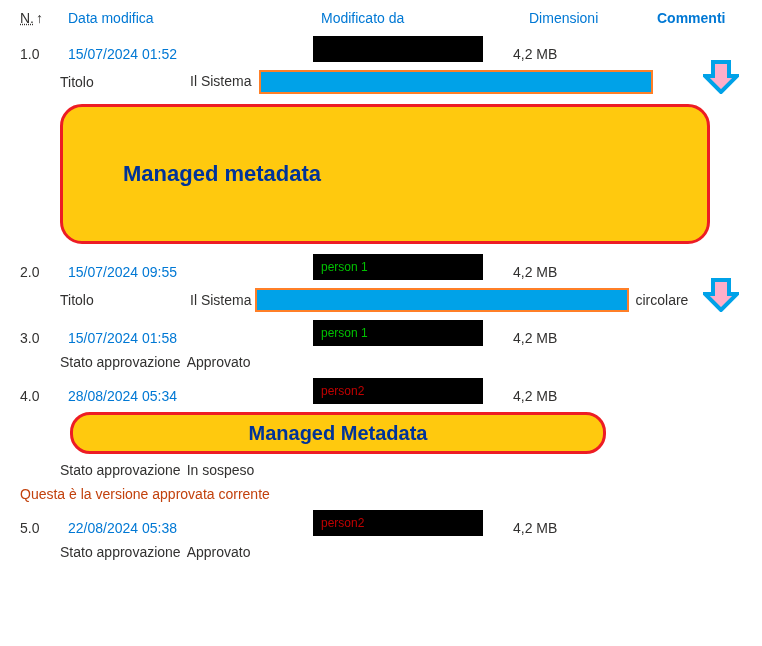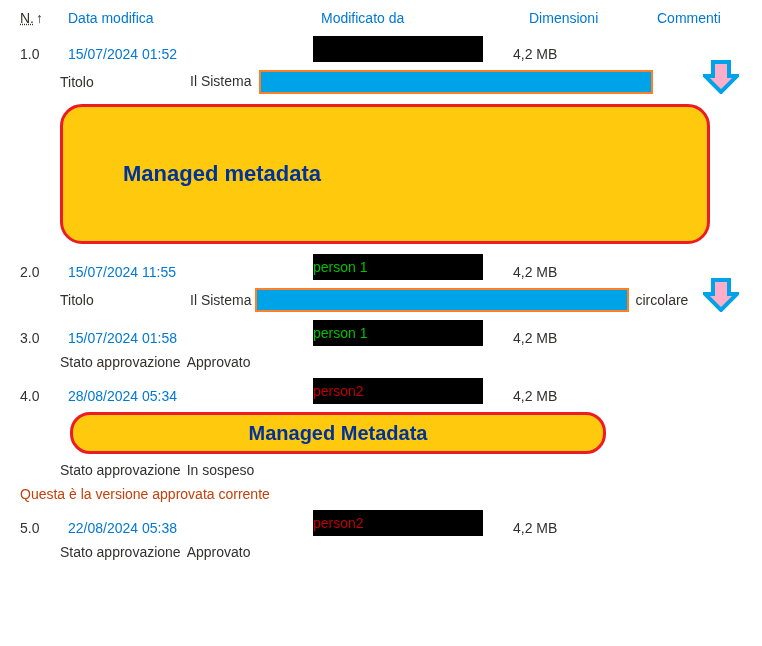--- a/index.html
+++ b/index.html
@@ -31,28 +31,28 @@
   .col-n { width: 40px; color: #323130; }
   .col-date { width: 245px; }
   .link { color: #0078d4; cursor: pointer; margin-left: 8px; }
   .col-mod { width: 200px; display: flex; align-items: center; }
   .redact-black {
     background: #000;
     display: inline-block;
     width: 170px;
     height: 26px;
     line-height: 26px;
-    font-size: 14px;
-    padding-left: 0;
+    font-size: 12px;
+    padding-left: 8px;
     box-sizing: border-box;
   }
   .green-text { color: #00c000; }
   .red-text { color: #c00000; }
   .col-size { width: 120px; }
-  .col-comments { flex: 1; position: relative; }
+  .col-comments { flex: 1; position: relative; font-weight: bold; }
   .detail-row {
     display: flex;
     padding: 4px 0 4px 40px;
     align-items: center;
   }
   .detail-label { width: 130px; }
   .detail-value { }
   .blue-bar {
     display: inline-block;
     height: 20px;
@@ -137,21 +137,21 @@
     <span>Il Sistema</span>
     <span class="blue-bar"></span>
   </div>
 </div>
 <div class="managed-box1">
   <span class="managed-text">Managed metadata</span>
 </div>
 
 <div class="row">
   <div class="col-n">2.0</div>
-  <div class="col-date link">15/07/2024 11:55</div>
+  <div class="col-date link">15/07/2024 09:55</div>
   <div class="col-mod">
       <span class="redact-black green-text">person 1</span>
     </div>
   <div class="col-size">4,2 MB</div>
   <div class="col-comments">
     <span class="download-arrow">
       <svg width="36" height="34">
           <path d="M10 2 h16 v14 h8 l-16 16 l-16 -16 h8 z" fill="#ffaec9" stroke="#00a2e8" stroke-width="4"></path>
         </svg>
     </span>

